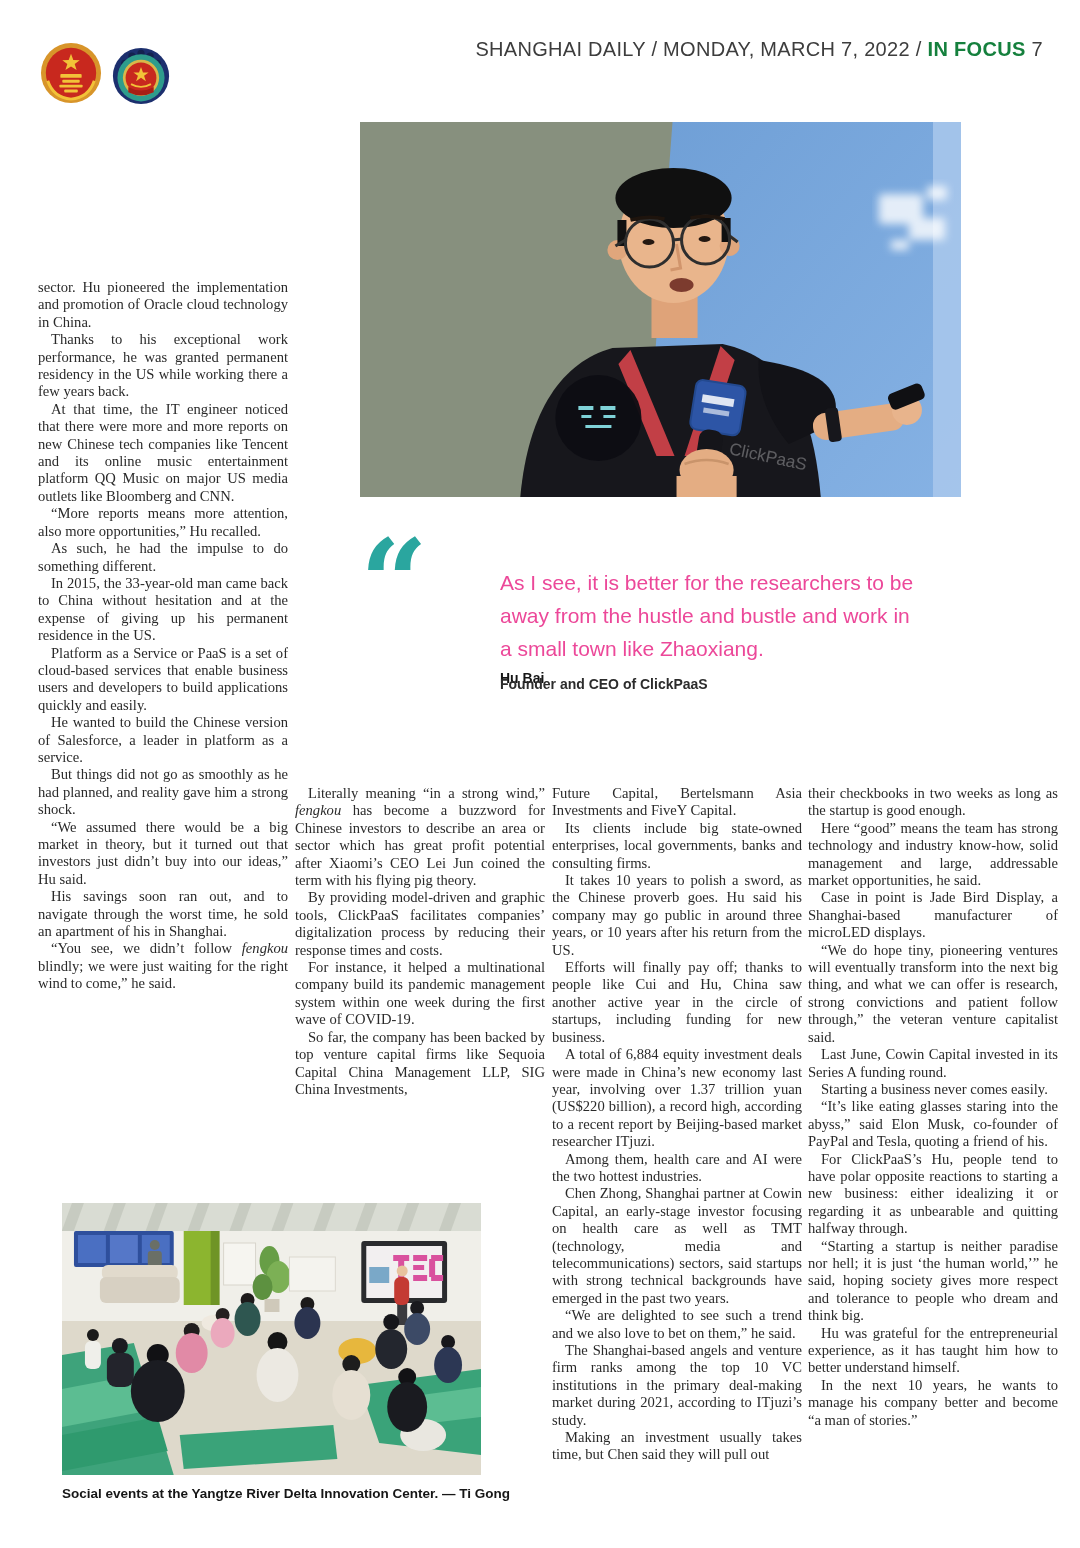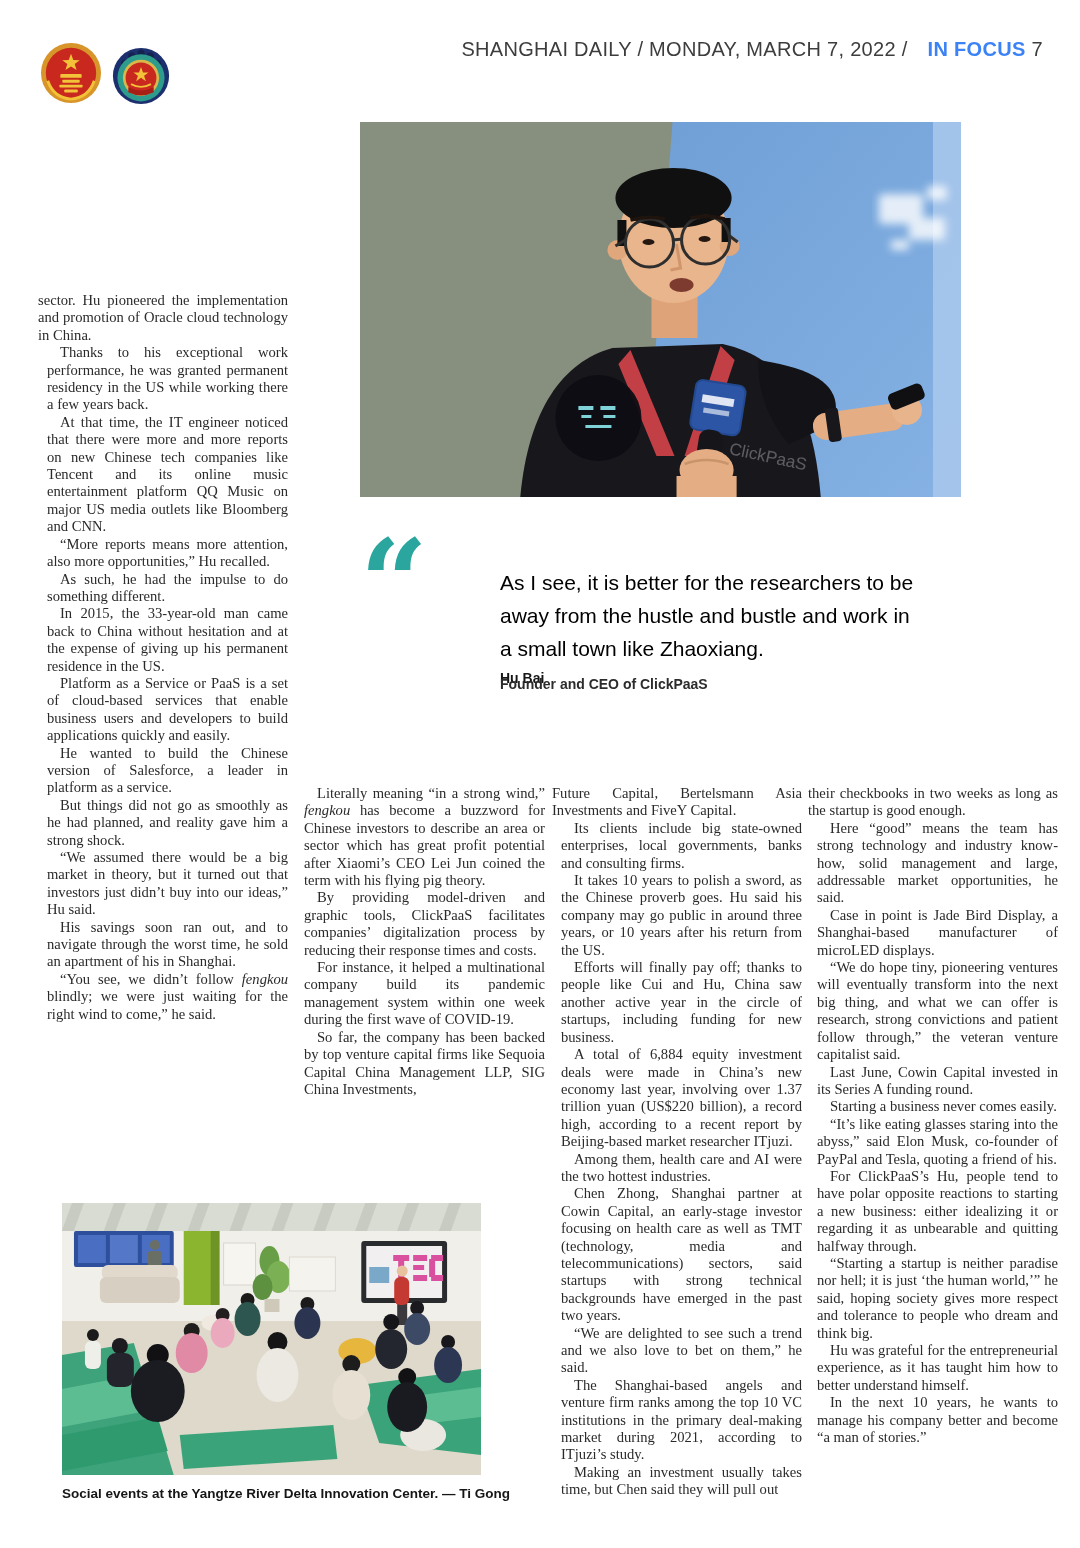--- a/index.html
+++ b/index.html
@@ -1,48 +1,48 @@
 <!DOCTYPE html>
 <html lang="en"><head>
 <meta charset="utf-8">
 <style>
   html,body{margin:0;padding:0;background:#ffffff;}
   .page{position:relative;width:1080px;height:1548px;background:#ffffff;overflow:hidden;
         font-family:"Liberation Serif","DejaVu Serif",serif;color:#2a2a2a;}
   
   .masthead{position:absolute;top:38px;right:37px;font-family:"Liberation Sans","DejaVu Sans",sans-serif;
             font-size:20px;letter-spacing:.3px;color:#3d3d3d;white-space:nowrap;}
-  .masthead .section{font-weight:bold;color:#3b82f6;margin-left:20px;}
+  .masthead .section{font-weight:bold;color:#15803d;margin-left:6px;}
   .masthead .pageno{margin-left:6px;color:#3d3d3d;}
   .emblem{position:absolute;display:block;}
   #emblem1{left:40px;top:42px;width:62px;height:62px;}
   #emblem2{left:112px;top:47px;width:58px;height:58px;}
   
   .photo{position:absolute;overflow:hidden;}
   #main-photo{left:360px;top:122px;width:601px;height:375px;}
   #bottom-photo{left:62px;top:1203px;width:419px;height:272px;}
   .photo svg{display:block;width:100%;height:100%;}
   
   .quote-mark{position:absolute;left:360px;top:524px;font-family:"DejaVu Serif",serif;font-weight:bold;
               font-size:118px;line-height:1;letter-spacing:-6px;}
   .quote-text{position:absolute;left:500px;top:566px;width:424px;
               font-family:"Liberation Sans","DejaVu Sans",sans-serif;font-weight:300;
-              font-size:21px;line-height:33px;color:#000000;}
+              font-size:21px;line-height:33px;color:#ec4899;}
   .quote-author{position:absolute;left:500px;top:670px;font-family:"Liberation Sans",sans-serif;
                 font-weight:bold;font-size:14px;color:#151515;}
   .quote-role{position:absolute;left:500px;top:676px;font-family:"Liberation Sans",sans-serif;
               font-size:14px;color:#2c2c2c;font-weight:bold;}
   
   .col{position:absolute;width:250px;overflow:hidden;font-size:14.6px;line-height:17.4px;}
-  #col0{left:38px;top:292px;height:856px;}
+  #col0{left:38px;top:279px;height:856px;}
   #col1{left:295px;top:785px;height:755px;}
   #col2{left:552px;top:785px;height:755px;}
   #col3{left:808px;top:785px;height:755px;}
   .para{margin:0;text-align:justify;overflow-wrap:break-word;-webkit-hyphens:auto;hyphens:auto;}
-  .para.indent{text-indent:13px;margin-left:9px;}
+  .para.indent{text-indent:13px;}
   .para i{font-style:italic;}
   
   .caption{position:absolute;left:62px;top:1486px;width:460px;font-family:Liberation Sans, sans-serif;
            font-weight:bold;font-size:13.5px;color:#161616;}
 </style>
 </head>
 <body>
 
 <div class="page">
 

